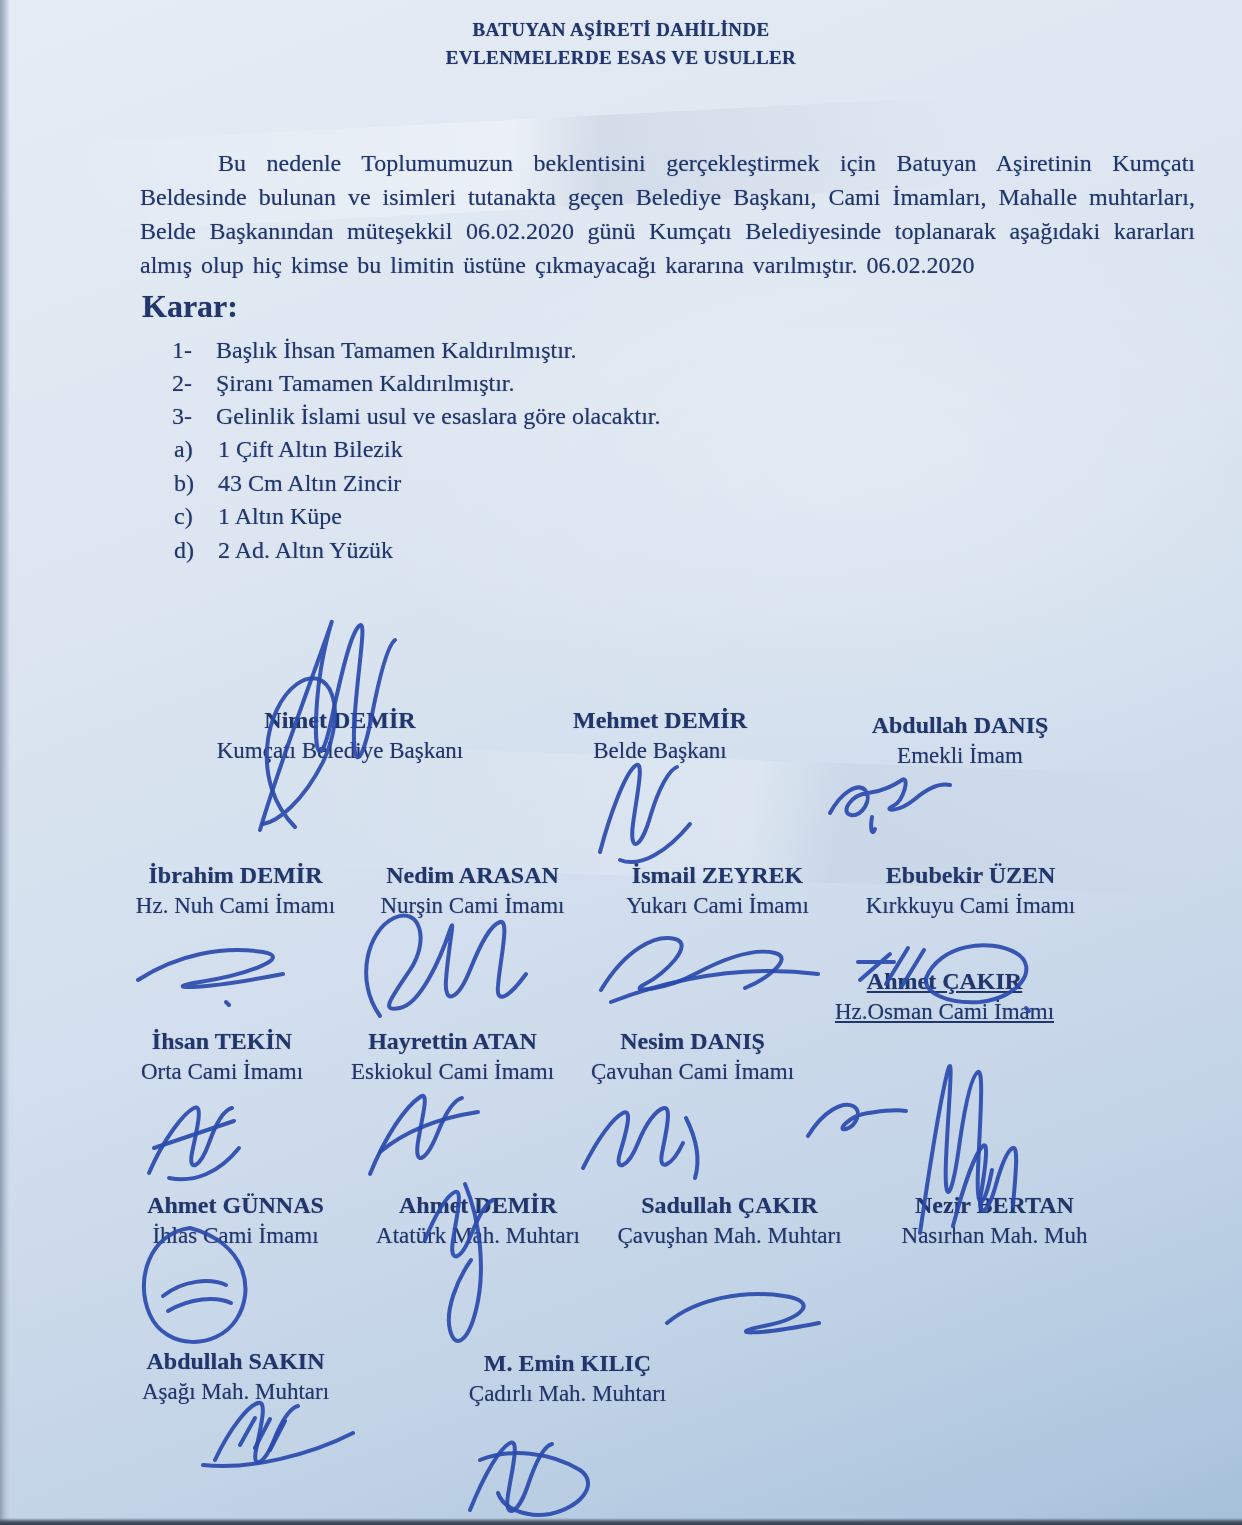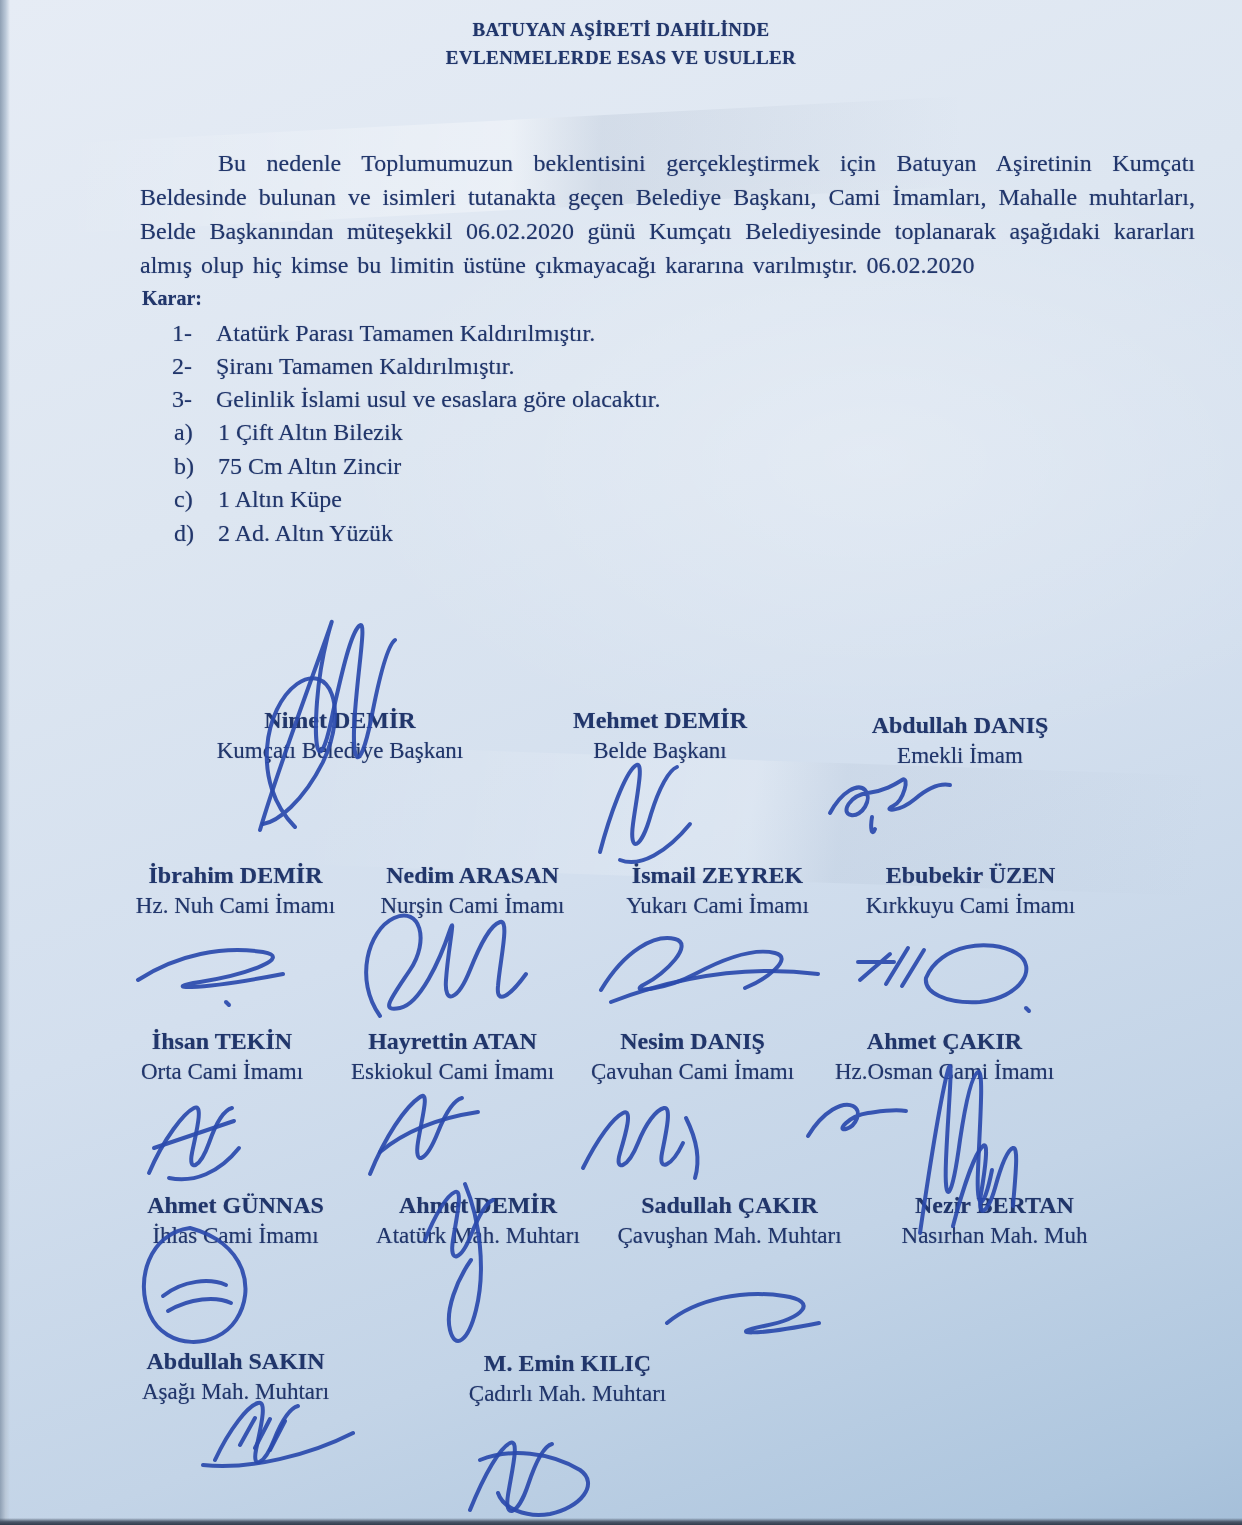--- a/index.html
+++ b/index.html
@@ -34,21 +34,21 @@
     text-align:center;font-weight:bold;font-size:19px;line-height:1.45;
     letter-spacing:0.4px;
     text-shadow:0 0 1px rgba(25,45,100,0.55);
   }
   .body-col{
     position:absolute;left:140px;width:1055px;top:146px;
     font-size:24px;line-height:1.42;text-align:justify;
     text-shadow:0 0 1px rgba(25,45,100,0.45);
   }
   .para{text-indent:78px;margin:0;word-spacing:3px;}
-  .karar{font-weight:bold;margin-top:2px;margin-left:2px;font-size:20px;}
+  .karar{font-weight:bold;margin-top:2px;margin-left:2px;font-size:32px;}
   .num-list{margin-top:4px;}
   .num-row{display:flex;margin-left:32px;line-height:1.38;}
   .num-row .num{width:44px;flex:none;}
   .limits-heading{font-weight:bold;margin-left:34px;margin-top:6px;letter-spacing:0.3px;}
   .limit-row{display:flex;margin-left:34px;line-height:1.4;}
   .limit-row .num{width:44px;flex:none;}
 
   .sig-block{
     position:absolute;text-align:center;
     text-shadow:0 0 1px rgba(25,45,100,0.45);
@@ -72,41 +72,41 @@
     <div>EVLENMELERDE ESAS VE USULLER</div>
   </div>
 
   <div class="body-col">
     <p class="para">Bu nedenle Toplumumuzun beklentisini gerçekleştirmek için Batuyan Aşiretinin Kumçatı Beldesinde bulunan ve isimleri tutanakta geçen Belediye Başkanı, Cami İmamları, Mahalle muhtarları, Belde Başkanından müteşekkil 06.02.2020 günü Kumçatı Belediyesinde toplanarak aşağıdaki kararları almış olup hiç kimse bu limitin üstüne çıkmayacağı kararına varılmıştır.  06.02.2020</p>
     <div class="karar">Karar:</div>
 
     <div class="num-list">
       <div class="num-row">
         <span class="num">1-</span>
-        <span>Atatürk Parası Tamamen Kaldırılmıştır.</span>
+        <span>Başlık İhsan Tamamen Kaldırılmıştır.</span>
       </div>
       <div class="num-row">
         <span class="num">2-</span>
         <span>Şiranı Tamamen Kaldırılmıştır.</span>
       </div>
       <div class="num-row">
         <span class="num">3-</span>
         <span>Gelinlik İslami usul ve esaslara göre olacaktır.</span>
       </div>
     </div>
 
 
     <div>
       <div class="limit-row">
         <span class="num">a)</span>
         <span>1 Çift Altın Bilezik</span>
       </div>
       <div class="limit-row">
         <span class="num">b)</span>
-        <span>75 Cm Altın Zincir</span>
+        <span>43 Cm Altın Zincir</span>
       </div>
       <div class="limit-row">
         <span class="num">c)</span>
         <span>1 Altın Küpe</span>
       </div>
       <div class="limit-row">
         <span class="num">d)</span>
         <span>2 Ad. Altın Yüzük</span>
       </div>
     </div>
@@ -147,21 +147,21 @@
     <div class="sig-role">Orta Cami İmamı</div>
   </div>
   <div class="sig-block" style="left:570px;top:1028px;width:245px;">
     <div class="sig-name">Nesim DANIŞ</div>
     <div class="sig-role">Çavuhan Cami İmamı</div>
   </div>
   <div class="sig-block" style="left:330px;top:1028px;width:245px;">
     <div class="sig-name">Hayrettin ATAN</div>
     <div class="sig-role">Eskiokul Cami İmamı</div>
   </div>
-  <div class="sig-block" style="left:812px;top:1028px;width:265px;">
+  <div class="sig-block" style="left:812px;top:968px;width:265px;text-decoration:underline;">
     <div class="sig-name">Ahmet ÇAKIR</div>
     <div class="sig-role">Hz.Osman Cami İmamı</div>
   </div>
 
   <div class="sig-block" style="left:118px;top:1192px;width:235px;">
     <div class="sig-name">Ahmet GÜNNAS</div>
     <div class="sig-role">İhlas Cami İmamı</div>
   </div>
   <div class="sig-block" style="left:358px;top:1192px;width:240px;">
     <div class="sig-name">Ahmet DEMİR</div>

